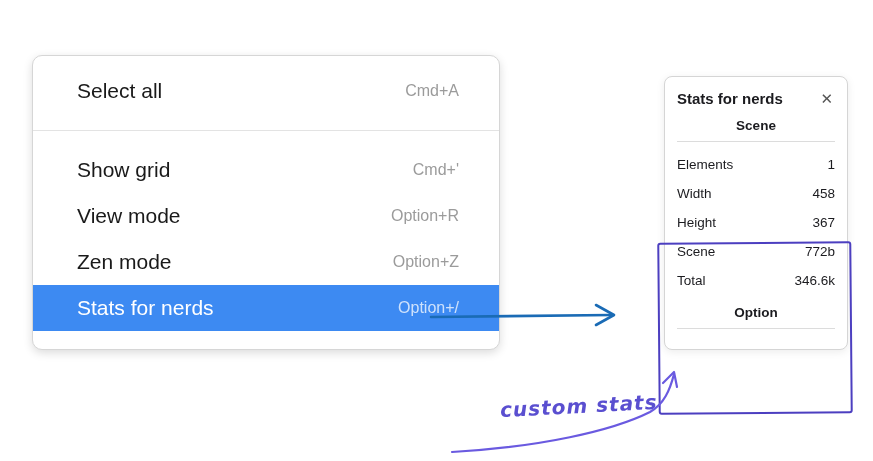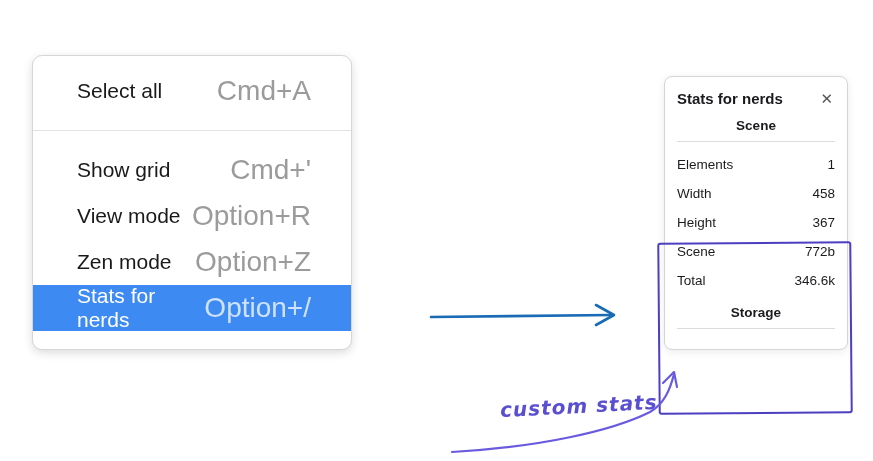--- a/index.html
+++ b/index.html
@@ -1,31 +1,31 @@
 <!DOCTYPE html>
 <html><head>
 <meta charset="utf-8">
 <style>
   html,body{margin:0;padding:0;background:#ffffff;}
   body{font-family:"Liberation Sans", sans-serif;}
   .canvas{position:relative;width:873px;height:461px;background:#fff;overflow:hidden;}
 
   
   .context-menu{
-    position:absolute;left:32px;top:55px;width:320px;
+    position:absolute;left:32px;top:55px;width:468px;
     background:#fff;border:1px solid #d6d6d6;border-radius:10px;
     box-shadow:0 3px 10px rgba(0,0,0,.14);
     padding:12px 0 18px;box-sizing:border-box;
     font-size:21px;color:#1a1a1a;
   }
   .menu-item{
     display:flex;justify-content:space-between;align-items:center;
     height:46px;padding:0 40px 0 44px;cursor:default;
   }
-  .menu-item .shortcut{color:#9b9b9b;font-size:28px;}
+  .menu-item .shortcut{color:#9b9b9b;font-size:16px;}
   .menu-divider{border-top:1px solid #e3e3e3;margin:16px 0;}
   .menu-item.selected{background:#3d8af2;color:#ffffff;}
   .menu-item.selected .shortcut{color:rgba(255,255,255,.75);}
 
   
   .stats-panel{
     position:absolute;left:664px;top:76px;width:184px;
     background:#fff;border:1px solid #d5d5d5;border-radius:8px;
     box-shadow:0 2px 8px rgba(0,0,0,.08);
     padding:12px 12px 12px;box-sizing:border-box;
@@ -112,21 +112,21 @@
         <span>Scene</span>
         <span class="val">772b</span>
       </div>
       <div class="stat-row">
         <span>Total</span>
         <span class="val">346.6k</span>
       </div>
     </div>
 
     <div class="section">
-      <div class="section-heading">Storage</div>
+      <div class="section-heading">Option</div>
     </div>
   </div>
 
   <div class="annotation-box"></div>
 
   <div class="annotation-label">custom stats</div>
 
   <svg class="arrow-layer" viewBox="0 0 873 461" xmlns="http://www.w3.org/2000/svg">
 
     <g stroke="#1a6bb5" stroke-width="2.6" fill="none" stroke-linecap="round" stroke-linejoin="round">

